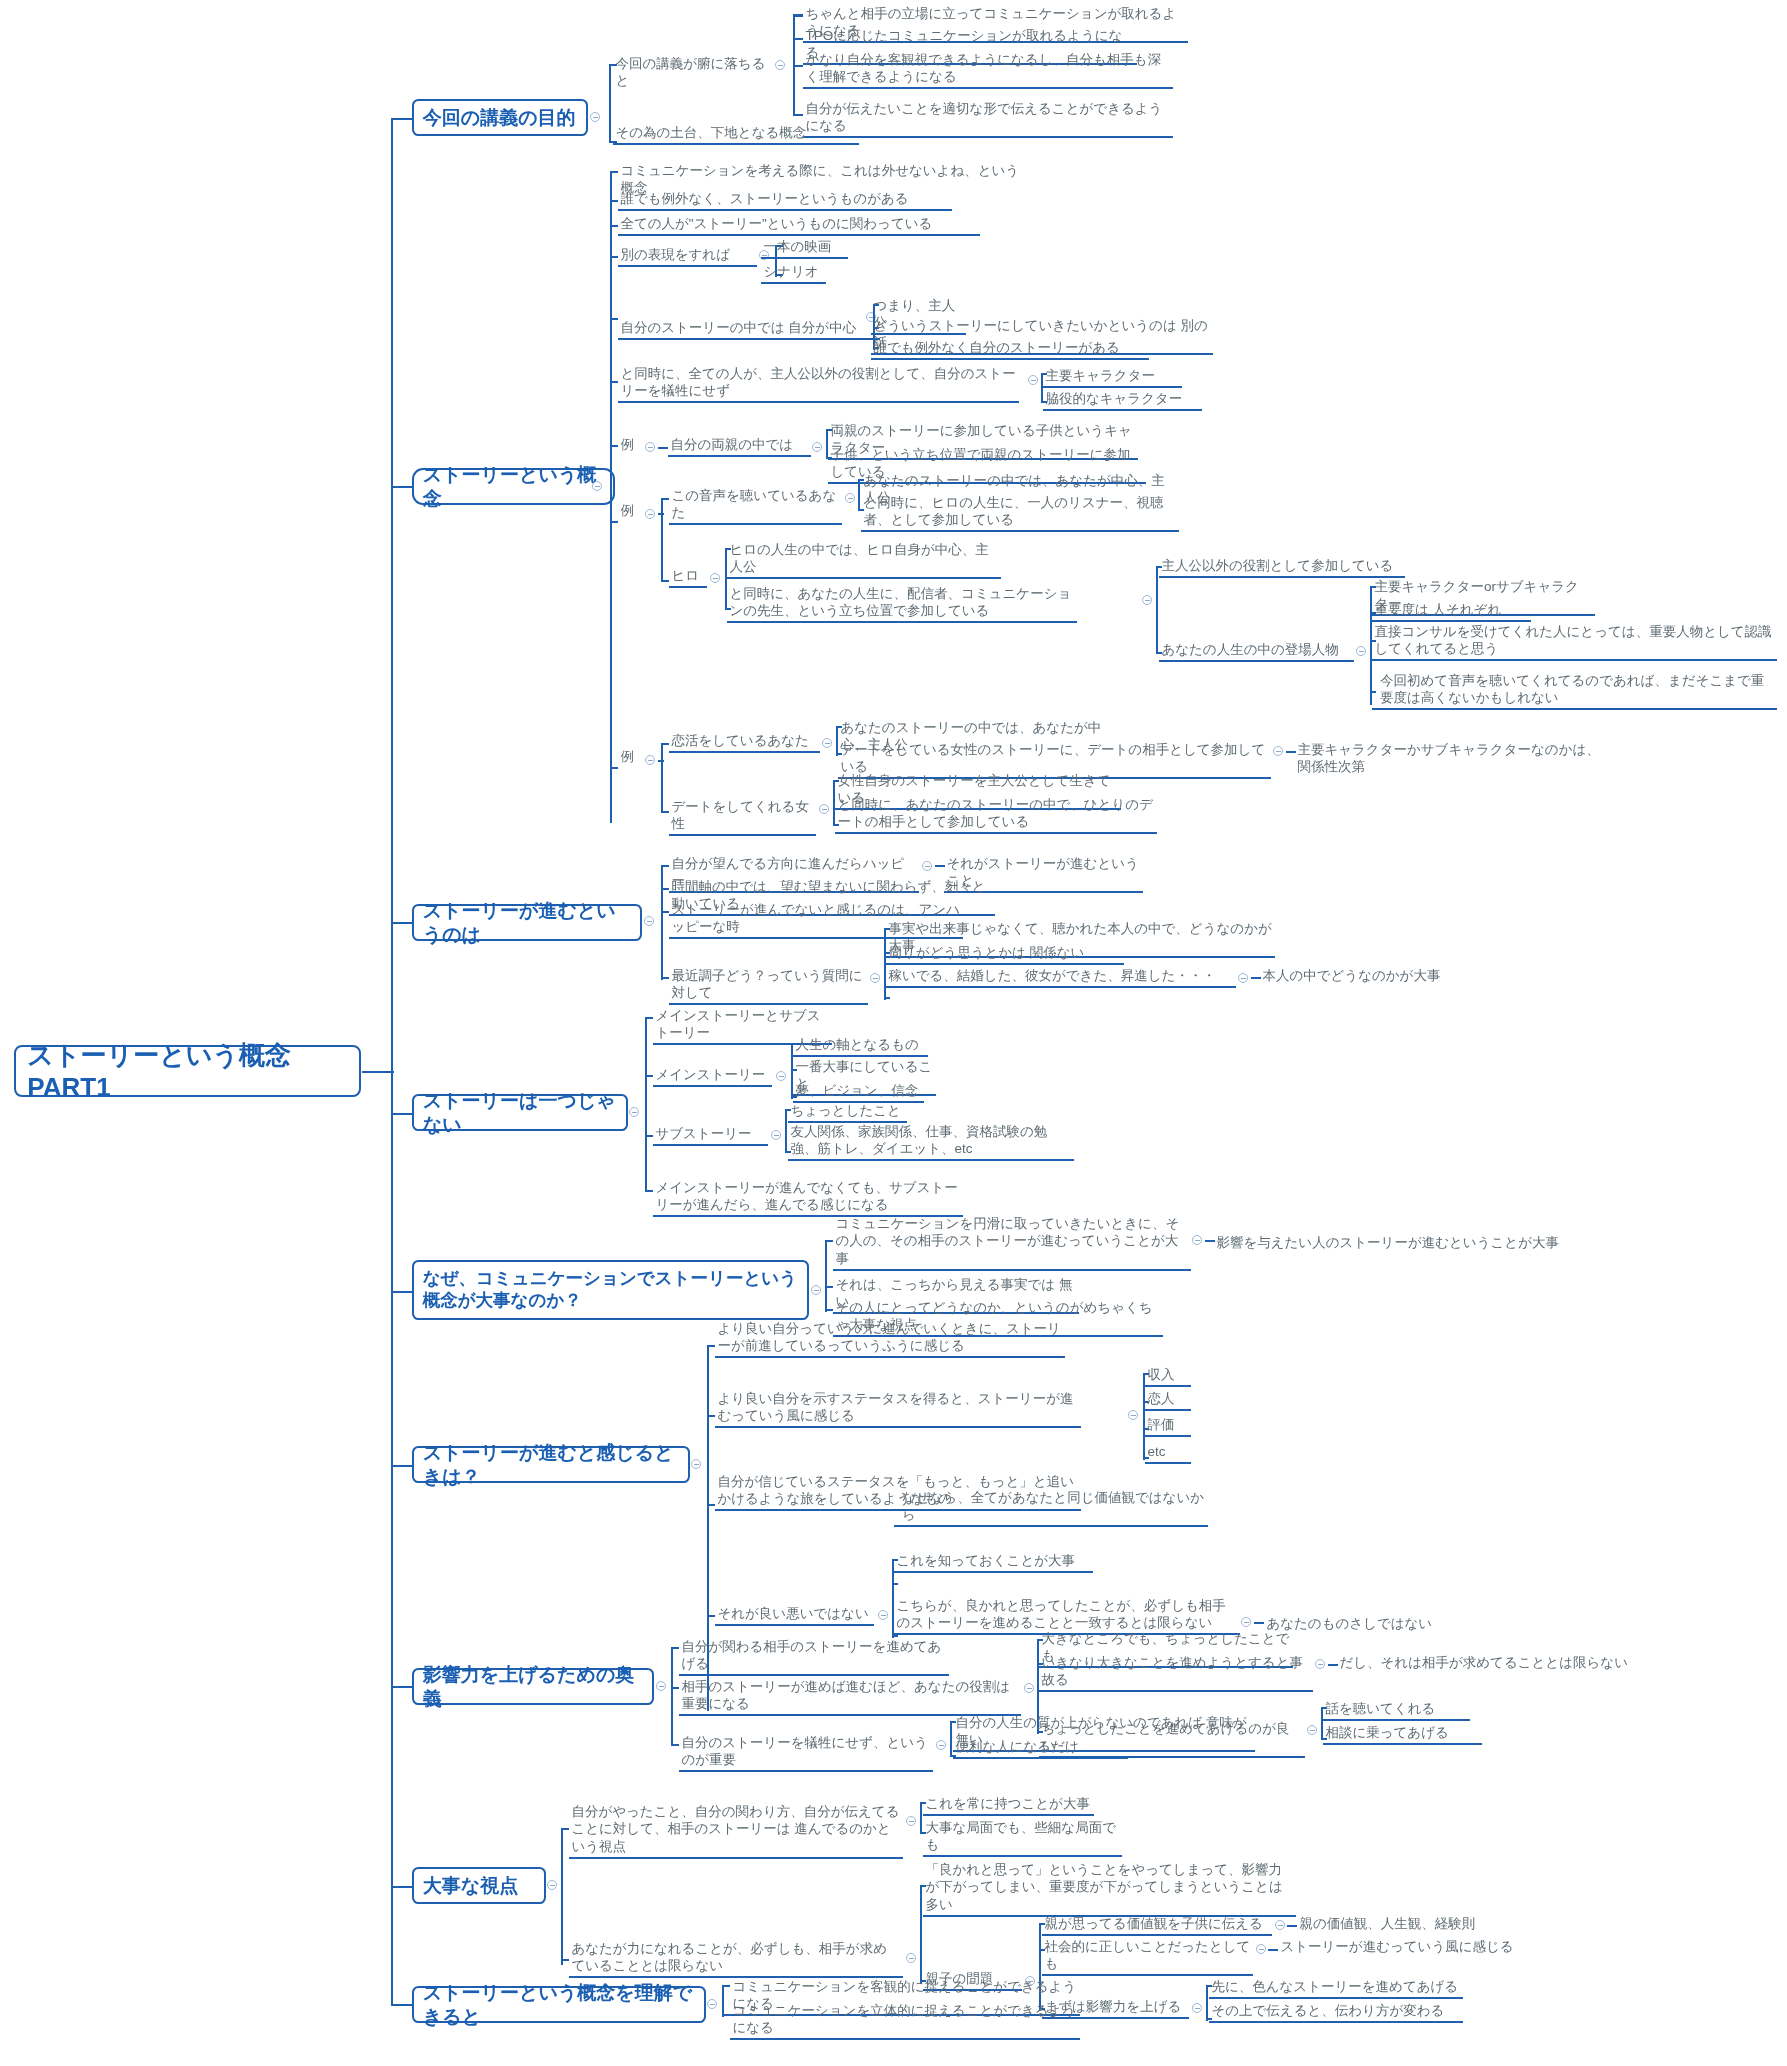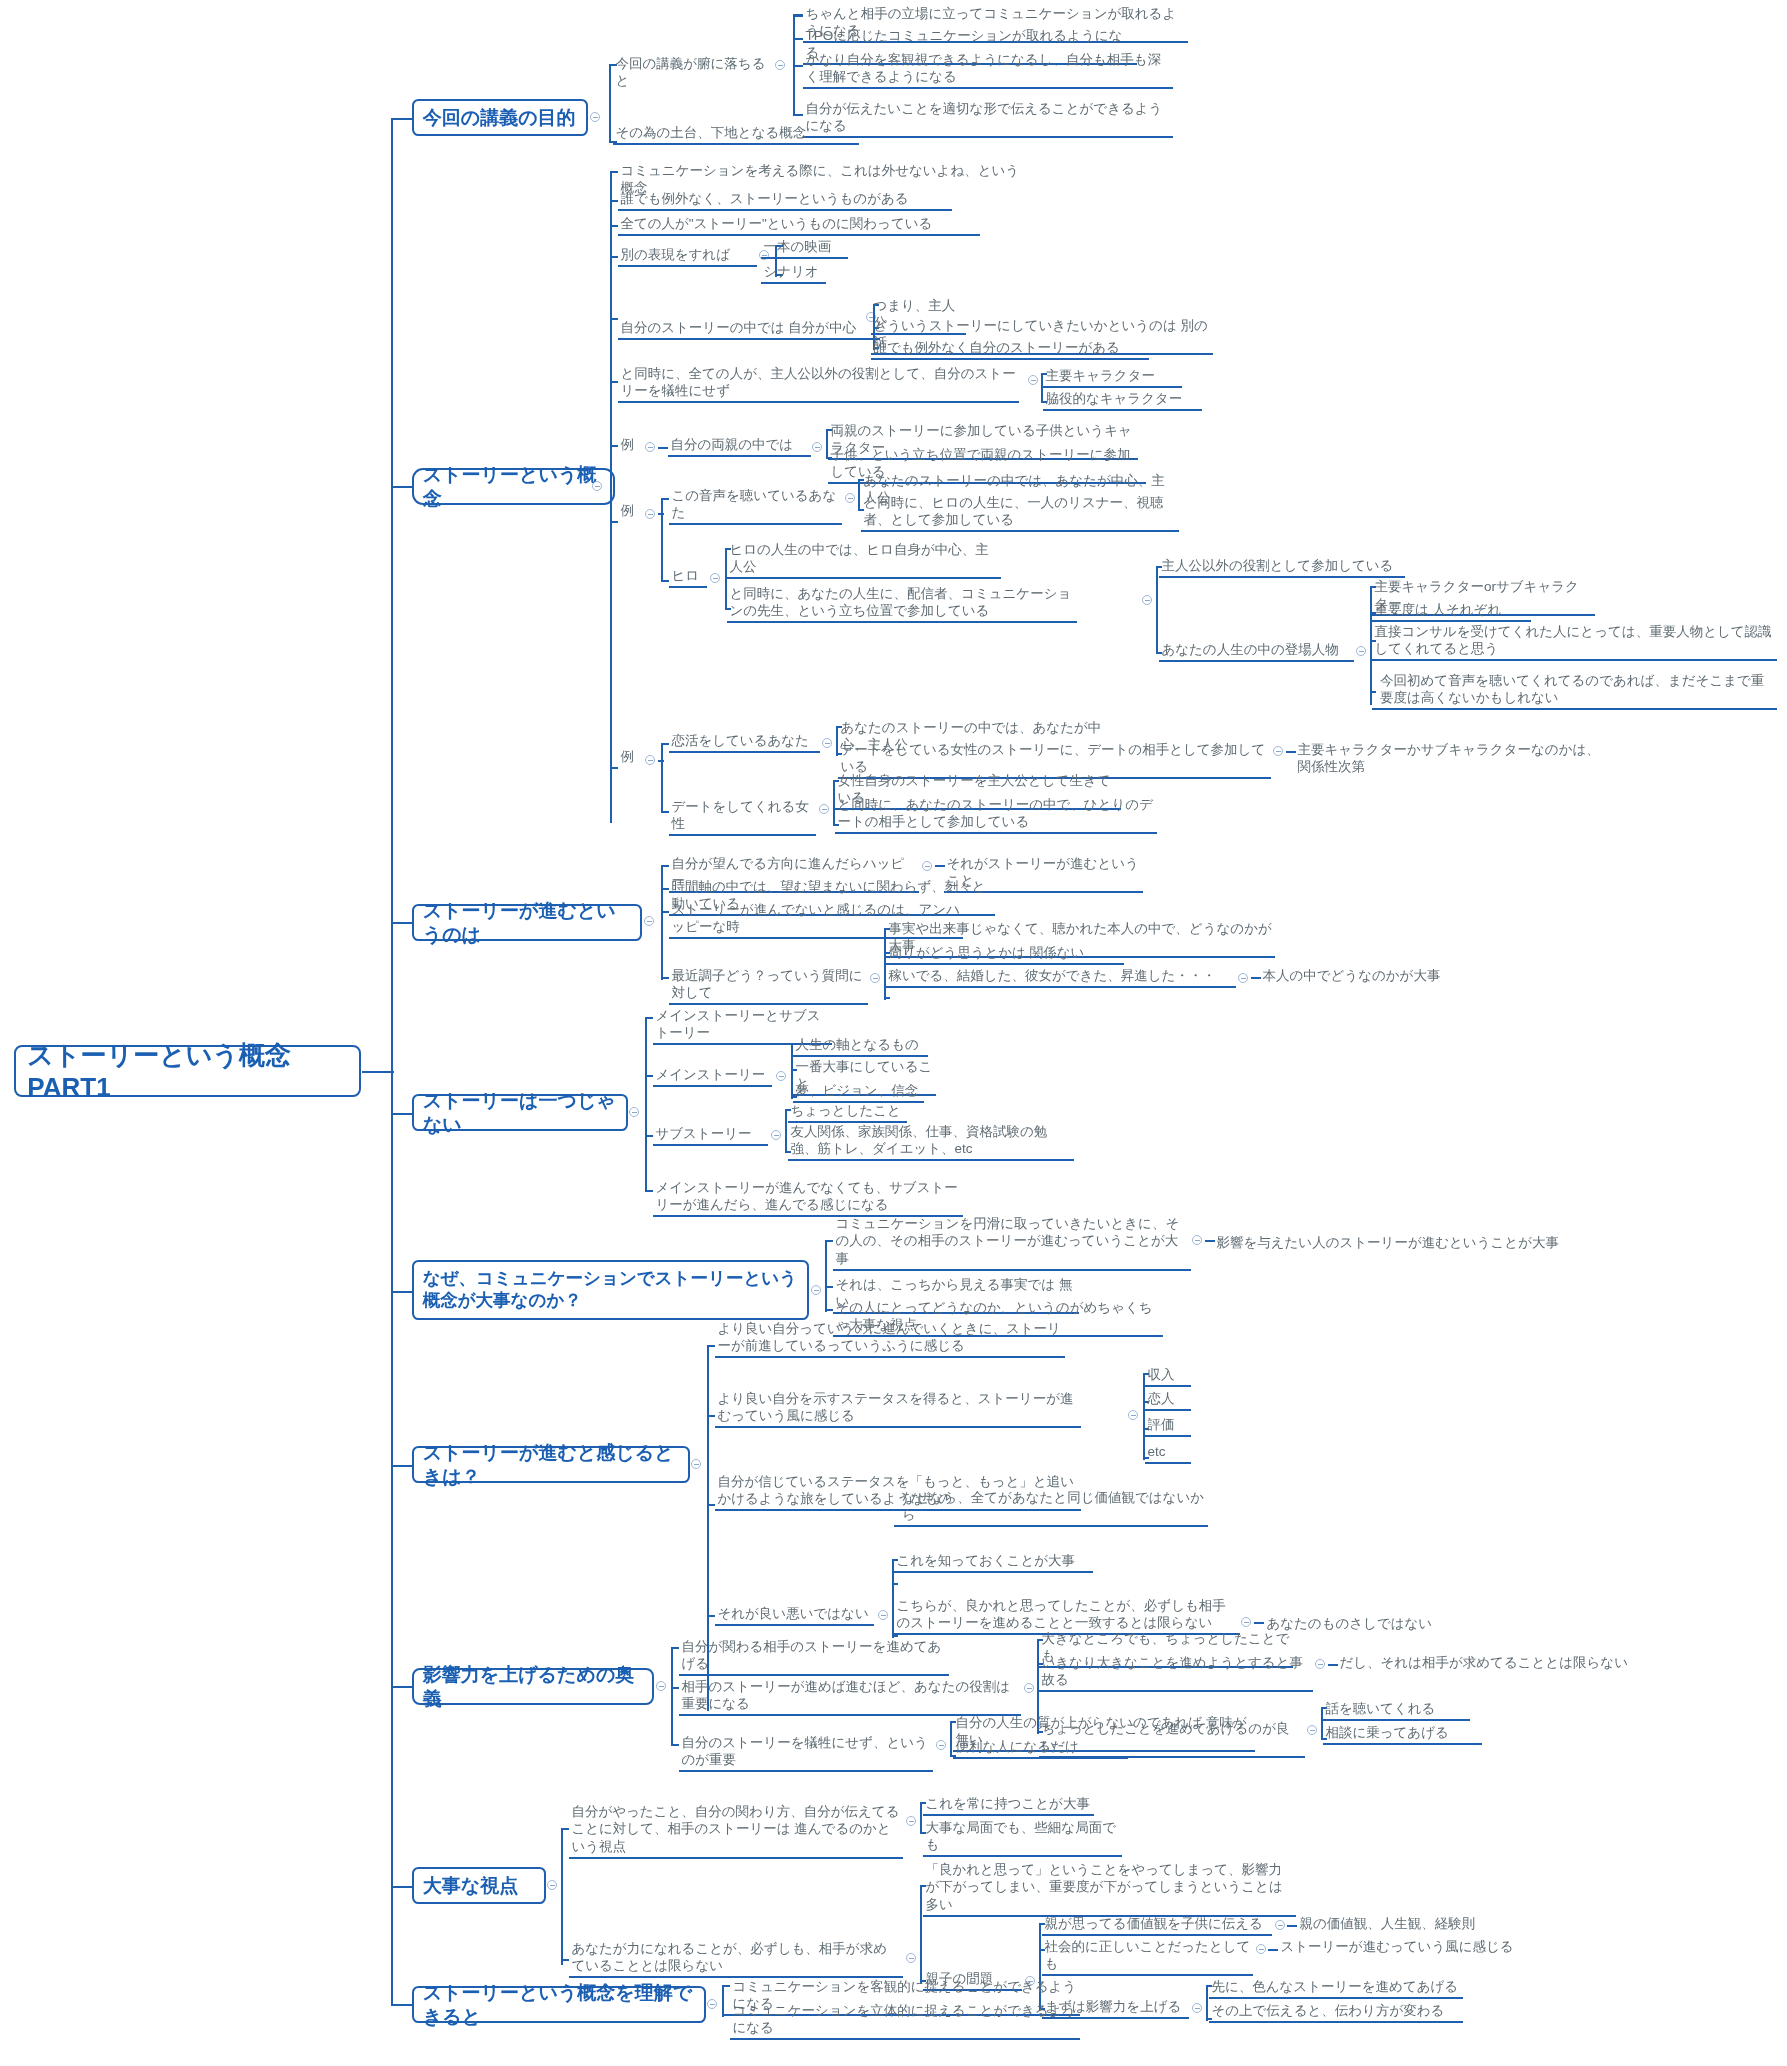--- a/index.html
+++ b/index.html
@@ -407,21 +407,21 @@
   <span>これを知っておくことが大事</span></div>
 <div class="n" style="left:894px;top:1488px;width:314px;padding-left:8px;">
   <span>なぜなら、全てがあなたと同じ価値観ではないから</span></div>
 <div class="n" style="left:894px;top:1596px;width:346px;">
   <span>こちらが、良かれと思ってしたことが、必ずしも相手のストーリーを進めることと一致するとは限らない</span></div>
 <div class="tg" style="left:1241px;top:1617px;"></div>
 <div class="ln lnh" style="left:1254px;top:1622px;width:9.5px;"></div>
 <div class="n nb" style="left:1264px;top:1614px;width:223px;">
   <span>あなたのものさしではない</span></div>
 
-<div class="mm-main" style="left:412px;top:1668px;width:242px;height:37px;border-radius:8px;">
+<div class="mm-main" style="left:412px;top:1668px;width:242px;height:37px;">
   <span>影響力を上げるための奥義</span>
 </div>
 <div class="tg" style="left:656px;top:1681px;"></div>
 <div class="ln lnv" style="left:671px;top:1647px;height:99px;"></div>
 <div class="ln lnh" style="left:671px;top:1647px;width:8px;"></div>
 <div class="ln lnh" style="left:671px;top:1687px;width:8px;"></div>
 <div class="ln lnh" style="left:671px;top:1744px;width:8px;"></div>
 
 <div class="n" style="left:679px;top:1637px;width:270px;">
   <span>自分が関わる相手のストーリーを進めてあげる</span></div>

